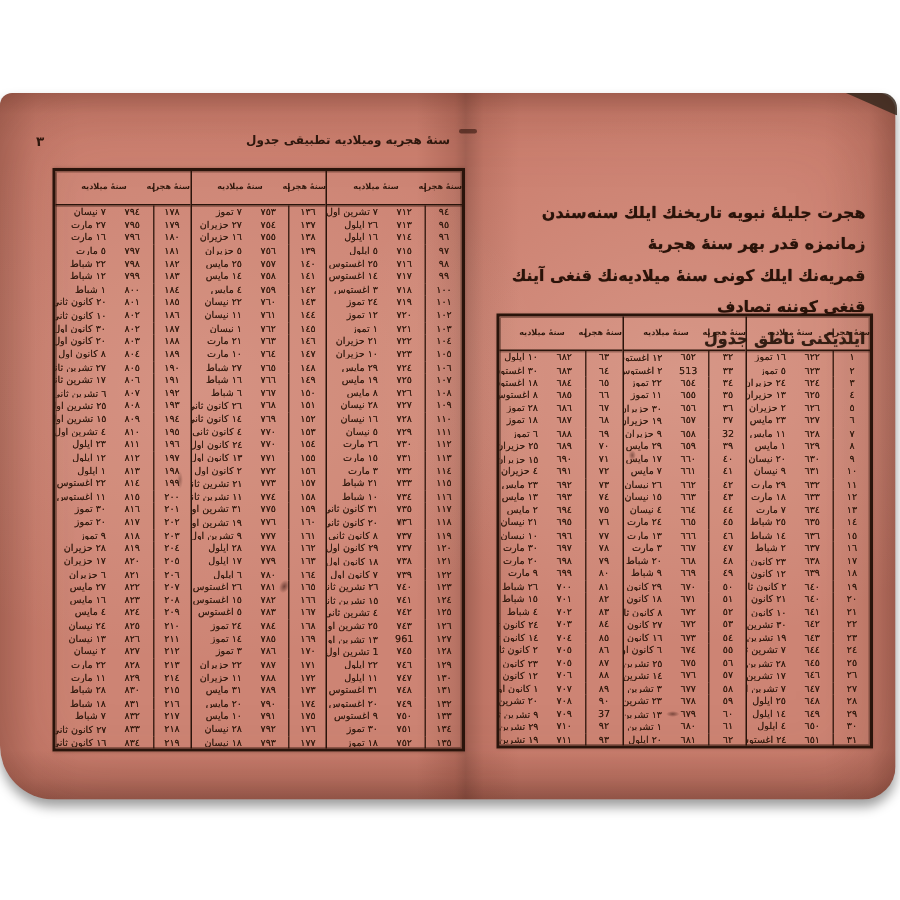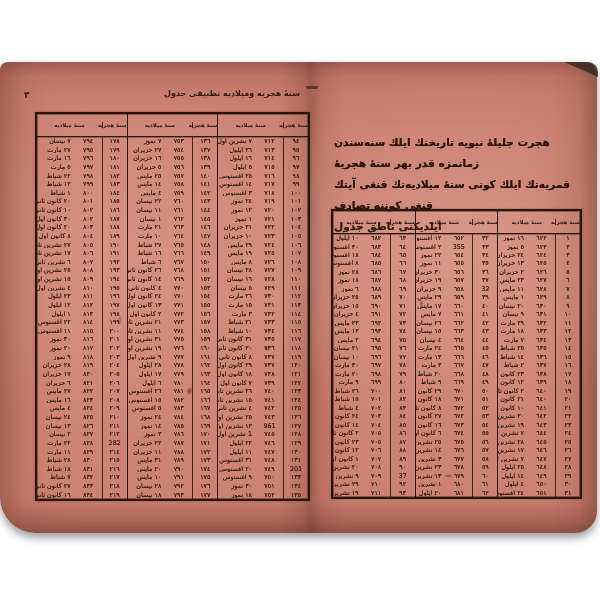--- a/index.html
+++ b/index.html
@@ -17,21 +17,21 @@
         border-radius:8px 12px 22px 36px;
         box-shadow:0 5px 8px rgba(0,0,0,.38), inset 0 0 60px rgba(120,55,38,.25);}
   .book::after{content:"";position:absolute;right:-1px;top:0;width:34px;height:15px;
         background:#38291f;clip-path:polygon(100% 0,0 0,100% 100%);opacity:.85;border-radius:0 10px 0 0;}
   .page{position:absolute;top:0;height:100%;color:#2e170d;}
   .left-page{left:0;width:310px;}
   .right-page{left:310px;width:287px;}
   .page-num{position:absolute;left:24px;top:28px;font-size:9px;font-weight:bold;}
   .running-header{position:absolute;left:0;top:27px;width:300px;text-align:right;
         font-size:8px;font-weight:bold;letter-spacing:0px;direction:rtl;}
-  .intro{position:absolute;left:24px;top:70px;width:243px;direction:rtl;text-align:left;
+  .intro{position:absolute;left:24px;top:70px;width:243px;direction:rtl;text-align:right;
         font-size:10.6px;line-height:21px;font-weight:bold;color:#2a1309;
         text-shadow:0 0 .5px rgba(46,23,13,.8);}
   .tablebox{position:absolute;display:flex;direction:rtl;
         border:2px solid #2a140b;box-shadow:inset 0 0 0 1px rgba(42,20,11,.4), 0 0 2px rgba(42,20,11,.35);
         background:rgba(255,235,225,.05);}
   #left-table{left:35px;top:50px;width:271px;height:385px;}
   #right-table{left:21px;top:147px;width:247px;height:286px;}
   .group{flex:1;display:flex;flex-direction:column;min-width:0;}
   .group + .group{border-right:1px solid #2a140b;}
   .ghead{display:flex;align-items:center;border-bottom:1.6px solid #2a140b;
@@ -256,21 +256,21 @@
                 <span class="c-h col-h">١٣٠</span>
                 <span class="c-y">٧٤٧</span>
                 <span class="c-d">١١ ايلول</span>
               </div>
               <div class="trow">
                 <span class="c-h col-h">١٣١</span>
                 <span class="c-y">٧٤٨</span>
                 <span class="c-d">٣١ اغستوس</span>
               </div>
               <div class="trow">
-                <span class="c-h col-h">201</span>
+                <span class="c-h col-h">١٣٢</span>
                 <span class="c-y">٧٤٩</span>
                 <span class="c-d">٢٠ اغستوس</span>
               </div>
               <div class="trow">
                 <span class="c-h col-h">١٣٣</span>
                 <span class="c-y">٧٥٠</span>
                 <span class="c-d">٩ اغستوس</span>
               </div>
               <div class="trow">
                 <span class="c-h col-h">١٣٤</span>
@@ -677,21 +677,21 @@
                 <span class="c-h col-h">٢١١</span>
                 <span class="c-y">٨٢٦</span>
                 <span class="c-d">١٣ نيسان</span>
               </div>
               <div class="trow">
                 <span class="c-h col-h">٢١٢</span>
                 <span class="c-y">٨٢٧</span>
                 <span class="c-d">٢ نيسان</span>
               </div>
               <div class="trow">
-                <span class="c-h col-h">282</span>
+                <span class="c-h col-h">٢١٣</span>
                 <span class="c-y">٨٢٨</span>
                 <span class="c-d">٢٢ مارت</span>
               </div>
               <div class="trow">
                 <span class="c-h col-h">٢١٤</span>
                 <span class="c-y">٨٢٩</span>
                 <span class="c-d">١١ مارت</span>
               </div>
               <div class="trow">
                 <span class="c-h col-h">٢١٥</span>
@@ -899,21 +899,21 @@
               <span class="gh gh-miladi">سنهٔ ميلاديه</span>
             </div>
             <div class="gbody">
               <div class="trow">
                 <span class="c-h col-h">٣٢</span>
                 <span class="c-y">٦٥٢</span>
                 <span class="c-d">١٢ اغستوس</span>
               </div>
               <div class="trow">
                 <span class="c-h col-h">٣٣</span>
-                <span class="c-y">355</span>
+                <span class="c-y">513</span>
                 <span class="c-d">٢ اغستوس</span>
               </div>
               <div class="trow">
                 <span class="c-h col-h">٣٤</span>
                 <span class="c-y">٦٥٤</span>
                 <span class="c-d">٢٢ تموز</span>
               </div>
               <div class="trow">
                 <span class="c-h col-h">٣٥</span>
                 <span class="c-y">٦٥٥</span>

